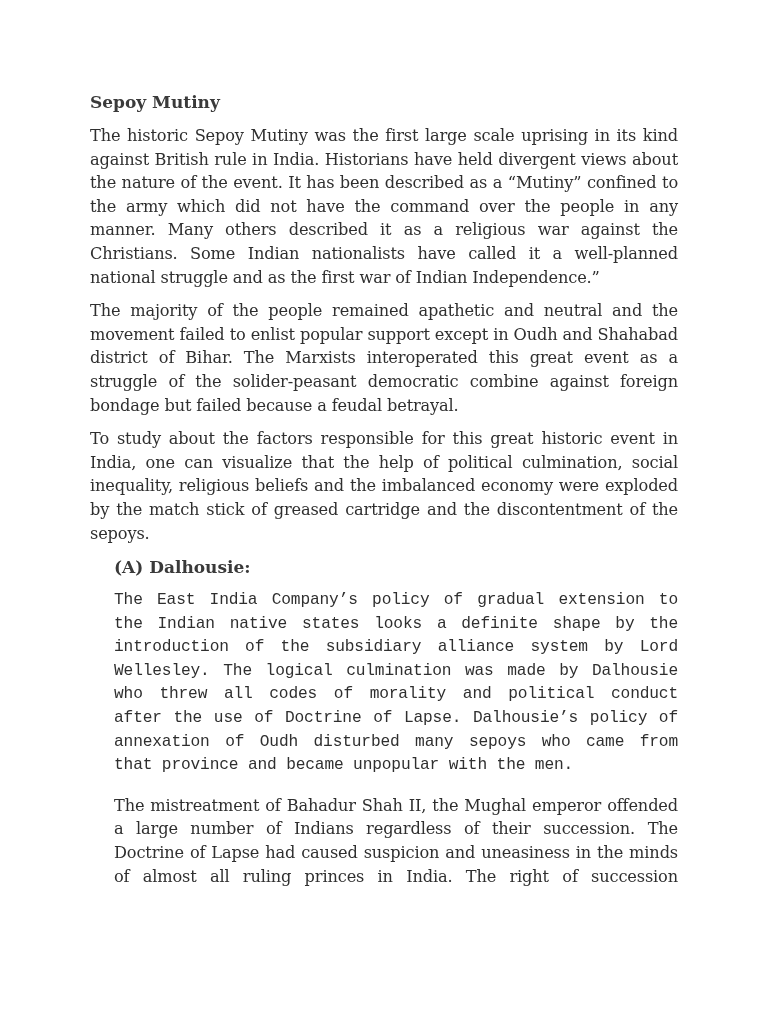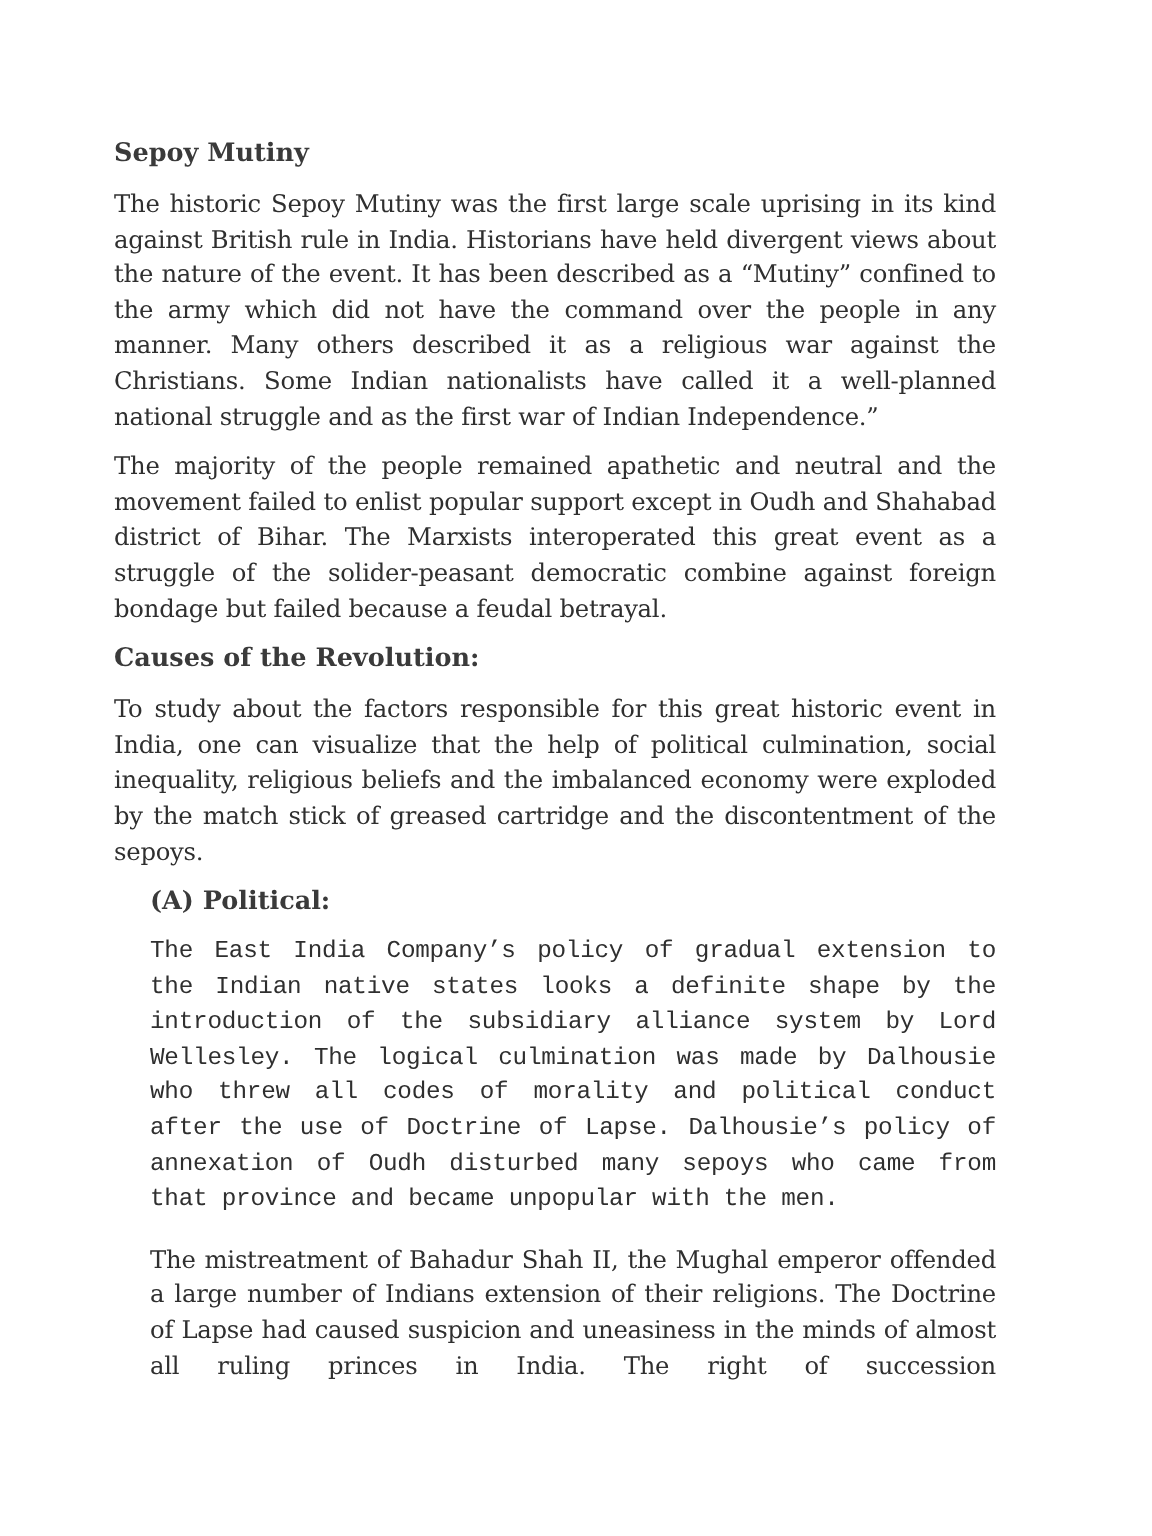--- a/index.html
+++ b/index.html
@@ -1,18 +1,18 @@
 <!DOCTYPE html>
 <html><head>
   <meta charset="utf-8">
   <style>
     html, body { margin: 0; padding: 0; background: #ffffff; }
     body { width: 768px; height: 1024px; overflow: hidden; position: relative; }
     .page {
-      position: absolute; left: 76px; top: 90px; width: 588px;
+      position: absolute; left: 90px; top: 90px; width: 588px;
       font-family: "DejaVu Serif", "Liberation Serif", serif;
       color: #2f2f2f;
       font-size: 16.2px;
       line-height: 23.6px;
     }
     h1, h2, h3 {
       font-family: "DejaVu Serif", "Liberation Serif", serif;
       font-weight: bold; color: #3a3a3a; margin: 0;
     }
     h1 { font-size: 17px; line-height: 24px; margin-bottom: 10px; }
@@ -25,21 +25,20 @@
   </style>
 </head>
 <body>
 
 <div class="page">
   <h1>Sepoy Mutiny</h1>
 
   <p>The historic Sepoy Mutiny was the first large scale uprising in its kind against British rule in India. Historians have held divergent views about the nature of the event. It has been described as a “Mutiny” confined to the army which did not have the command over the people in any manner. Many others described it as a religious war against the Christians. Some Indian nationalists have called it a well-planned national struggle and as the first war of Indian Independence.”</p>
   <p>The majority of the people remained apathetic and neutral and the movement failed to enlist popular support except in Oudh and Shahabad district of Bihar. The Marxists interoperated this great event as a struggle of the solider-peasant democratic combine against foreign bondage but failed because a feudal betrayal.</p>
 
-  <h2>Causes of the Revolution:</h2>
   <p>To study about the factors responsible for this great historic event in India, one can visualize that the help of political culmination, social inequality, religious beliefs and the imbalanced economy were exploded by the match stick of greased cartridge and the discontentment of the sepoys.</p>
 
   <div class="indent">
-    <h3>(A) Political:</h3>
+    <h3>(A) Dalhousie:</h3>
     <p class="gap-lg">The East India Company’s policy of gradual extension to the Indian native states looks a definite shape by the introduction of the subsidiary alliance system by Lord Wellesley. The logical culmination was made by Dalhousie who threw all codes of morality and political conduct after the use of Doctrine of Lapse. Dalhousie’s policy of annexation of Oudh disturbed many sepoys who came from that province and became unpopular with the men.</p>
-    <p style="text-align-last: justify;">The mistreatment of Bahadur Shah II, the Mughal emperor offended a large number of Indians extension of their religions. The Doctrine of Lapse had caused suspicion and uneasiness in the minds of almost all ruling princes in India. The right of succession</p>
+    <p style="text-align-last: justify;">The mistreatment of Bahadur Shah II, the Mughal emperor offended a large number of Indians regardless of their succession. The Doctrine of Lapse had caused suspicion and uneasiness in the minds of almost all ruling princes in India. The right of succession</p>
   </div>
 </div>
 
 </body></html>

